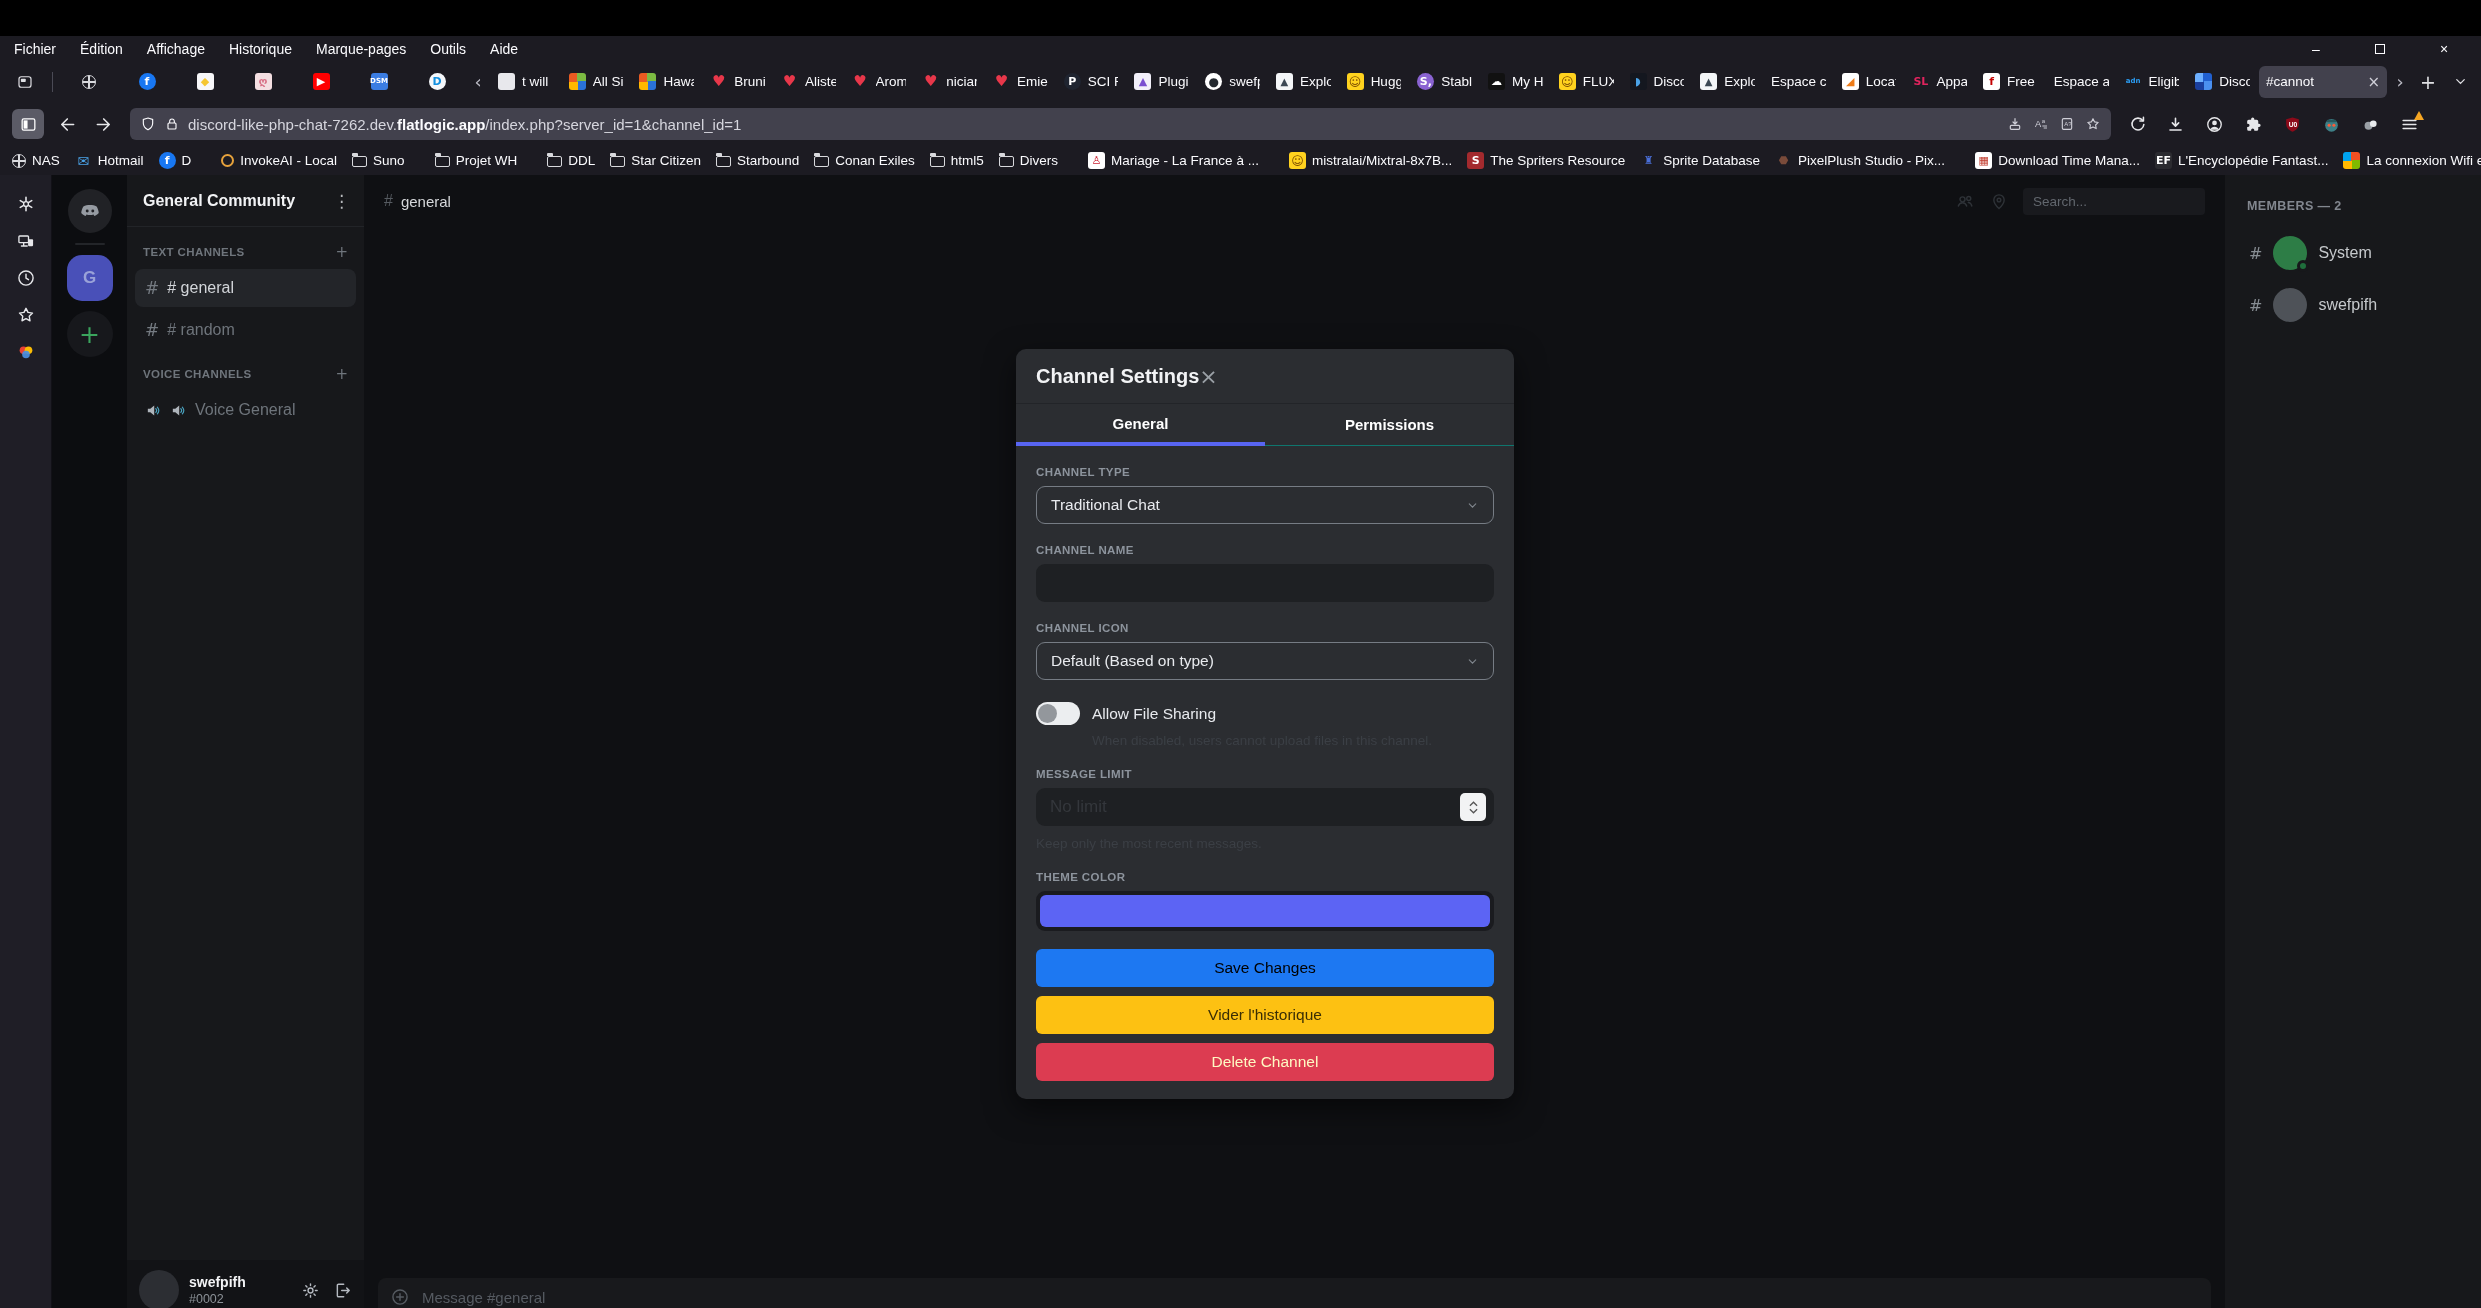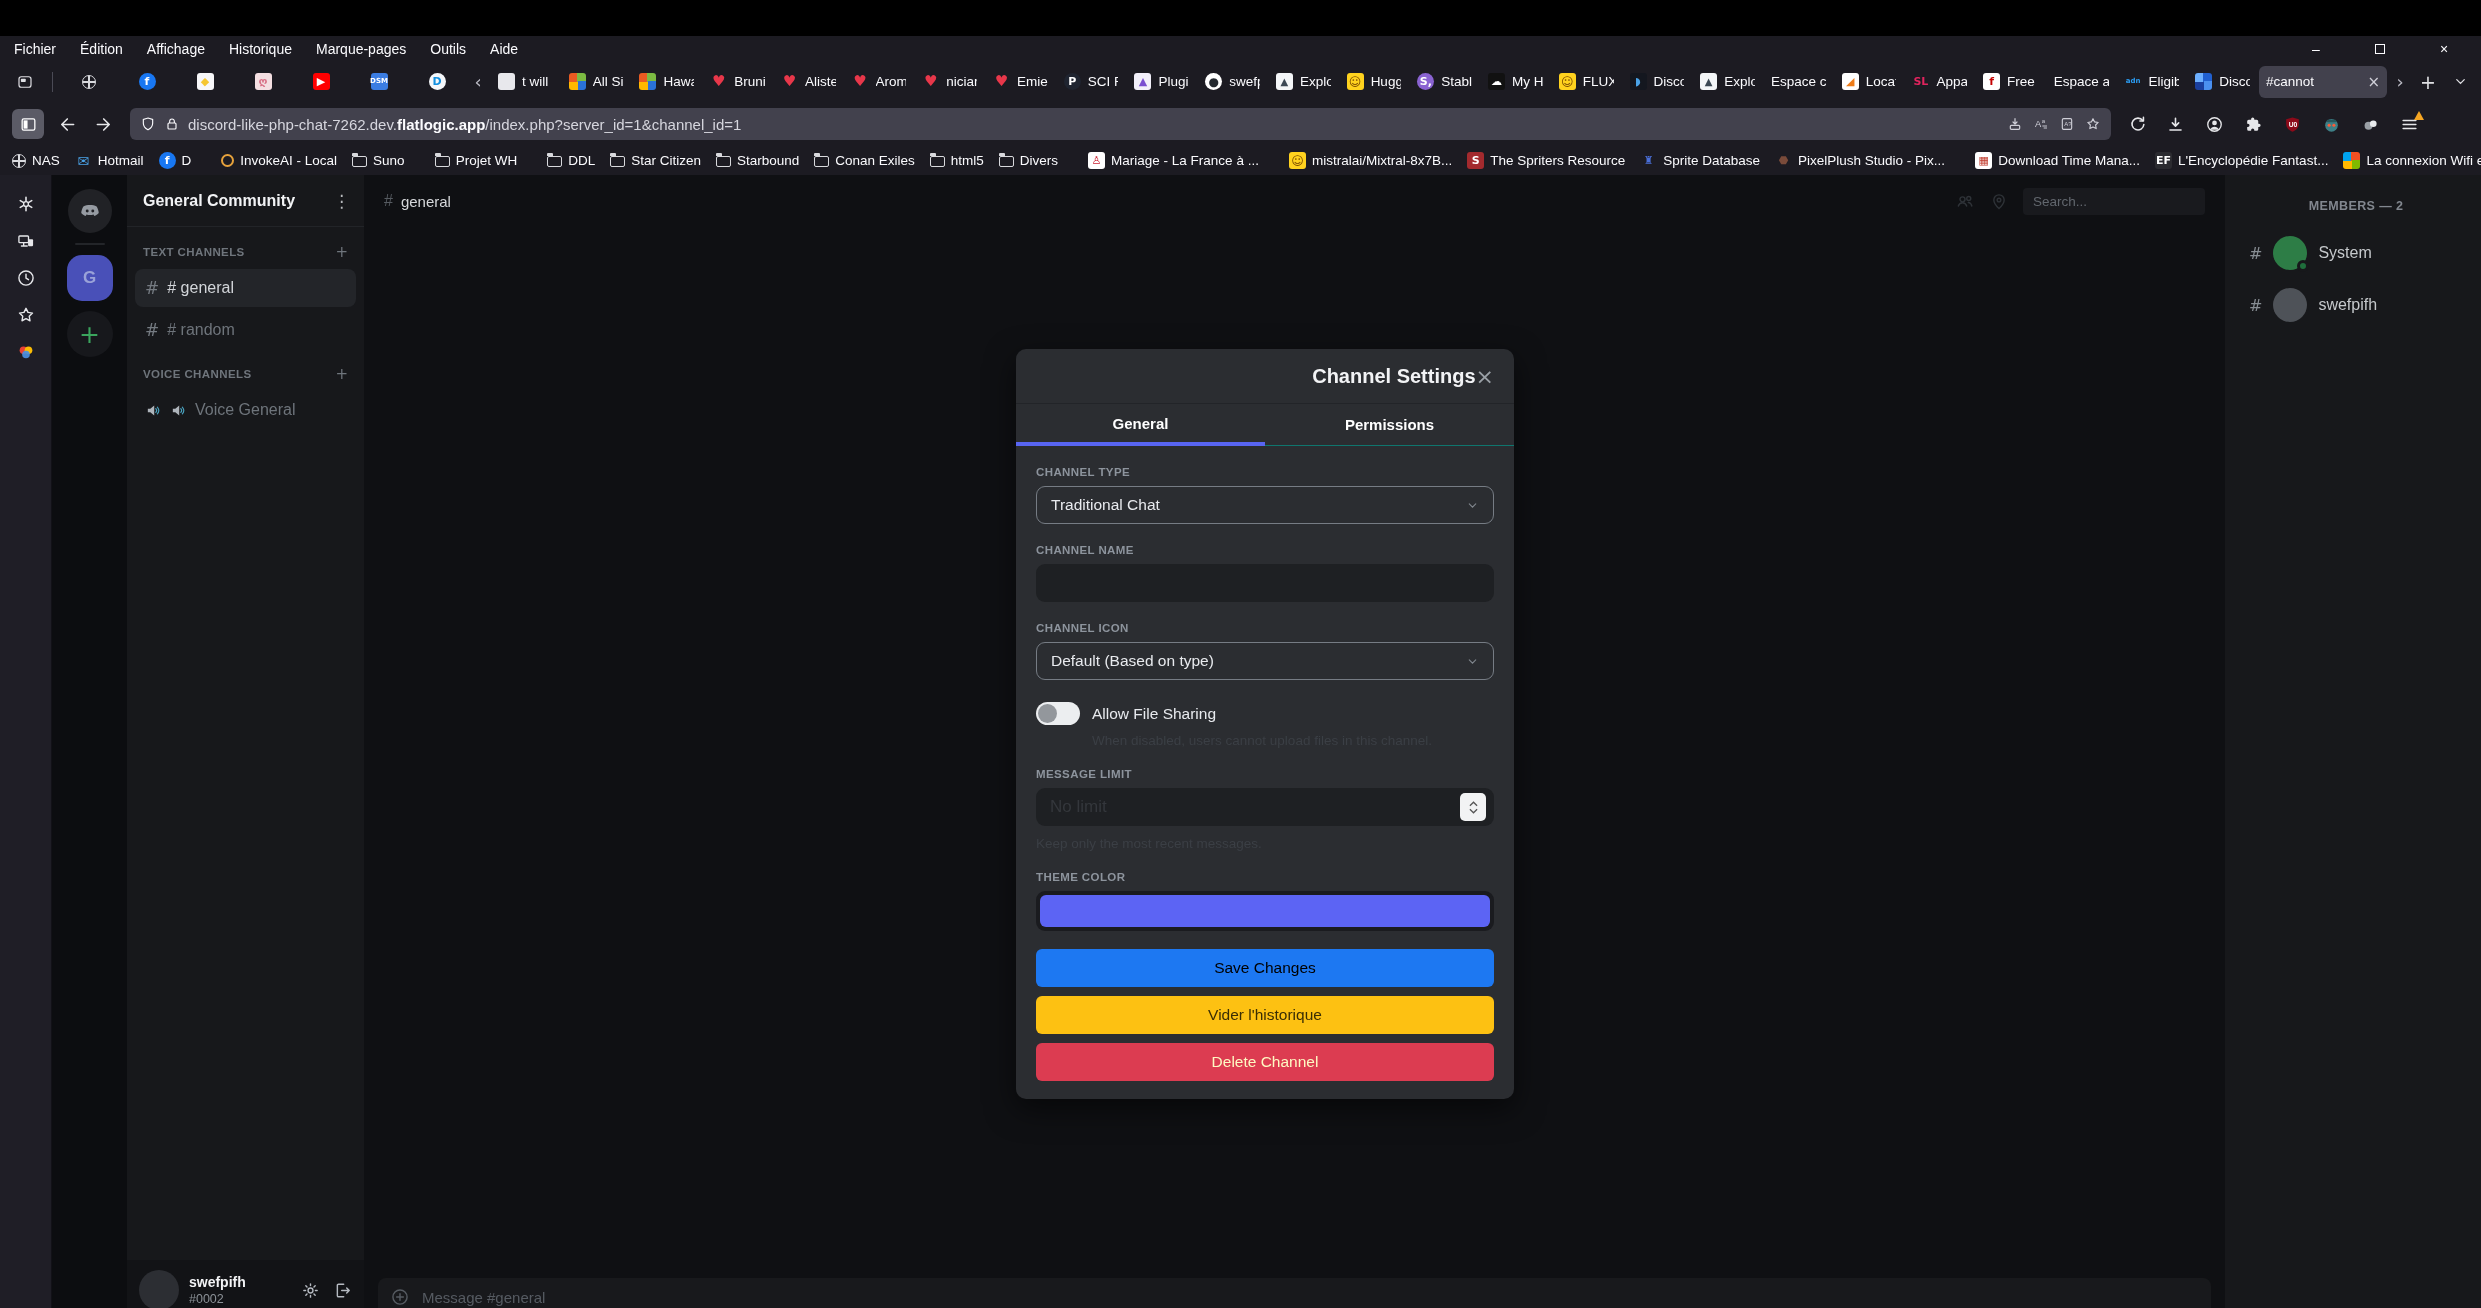--- a/index.html
+++ b/index.html
@@ -104,30 +104,30 @@
   .chat-search{width:182px;height:27px;background:#191a1e;border:0;border-radius:4px;color:#62676e;font-size:13.5px;padding:0 10px;font-family:"Liberation Sans",sans-serif;}
   .chat-search::placeholder{color:#62676e;}
   .chat-body{flex:1;}
   .msg-wrap{padding:0 14px 28px;}
   .msg-input{height:38px;background:#18191c;border-radius:8px;display:flex;align-items:center;gap:10px;padding:0 12px;color:#565b62;}
   .msg-input svg{width:20px;height:20px;}
   .msg-field{flex:1;background:transparent;border:0;color:#9ba0a6;font-size:15px;font-family:"Liberation Sans",sans-serif;}
   .msg-field::placeholder{color:#565b62;}
 
   .members{width:256px;background:#17181b;padding:24px 16px 0;}
-  .mem-title{font-size:12.5px;font-weight:bold;letter-spacing:.4px;color:#82878f;margin-bottom:14px;padding-left:6px;text-align:center;}
+  .mem-title{font-size:12.5px;font-weight:bold;letter-spacing:.4px;color:#82878f;margin-bottom:14px;padding-left:6px;}
   .mem-row{display:flex;align-items:center;gap:11px;height:52px;padding-left:8px;}
   .mem-hash{color:#878d93;font-size:16px;}
   .mem-av{position:relative;width:34px;height:34px;border-radius:50%;}
   .mem-dot{position:absolute;right:-2px;bottom:-2px;width:12px;height:12px;border-radius:50%;background:#1f6e3c;border:3px solid #17181b;}
   .mem-name{font-size:16px;color:#c6c9cc;}
 
   
   .modal{position:absolute;left:1016px;top:174px;width:498px;background:#2b2d31;border-radius:10px;box-shadow:0 10px 30px rgba(0,0,0,.55);z-index:10;padding-bottom:18px;}
-  .m-head{height:54px;display:flex;align-items:center;justify-content:flex-end;padding:0 20px;}
+  .m-head{height:54px;display:flex;align-items:center;justify-content:flex-start;padding:0 20px;}
   .m-title{font-size:20px;font-weight:bold;color:#f2f3f5;}
   .m-close{color:#9aa0a6;font-size:22px;}
   .m-tabs{display:flex;border-top:1px solid #222428;}
   .m-tab{flex:1;height:42px;display:flex;align-items:center;justify-content:center;font-size:15px;font-weight:bold;color:#fff;border-bottom:1px solid #0f766e;}
   .m-tab.active{border-bottom:4px solid #5865f2;}
   .m-body{padding:18px 20px 0;}
   .f-label{font-size:11.5px;font-weight:bold;letter-spacing:.4px;color:#8d949d;margin:20px 0 8px;}
   .f-label.first{margin-top:2px;}
   .m-select{height:38px;border:1px solid #767c84;border-radius:9px;display:flex;align-items:center;justify-content:space-between;padding:0 14px;color:#e8eaee;font-size:15.5px;background:transparent;}
   .m-select svg{width:13px;height:13px;color:#80868d;}

